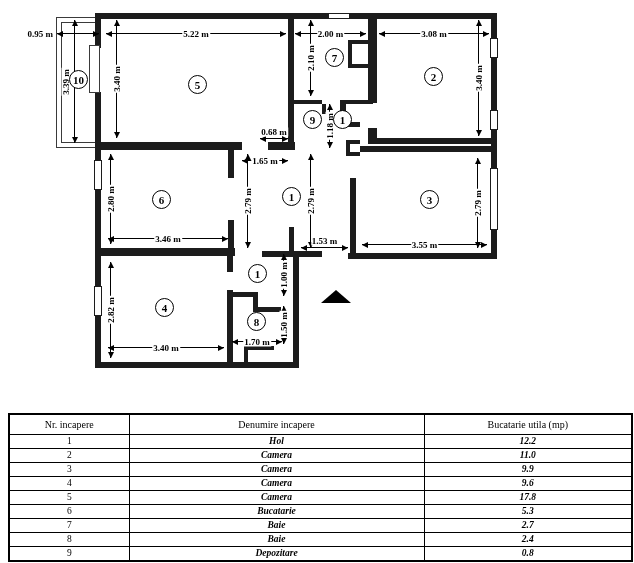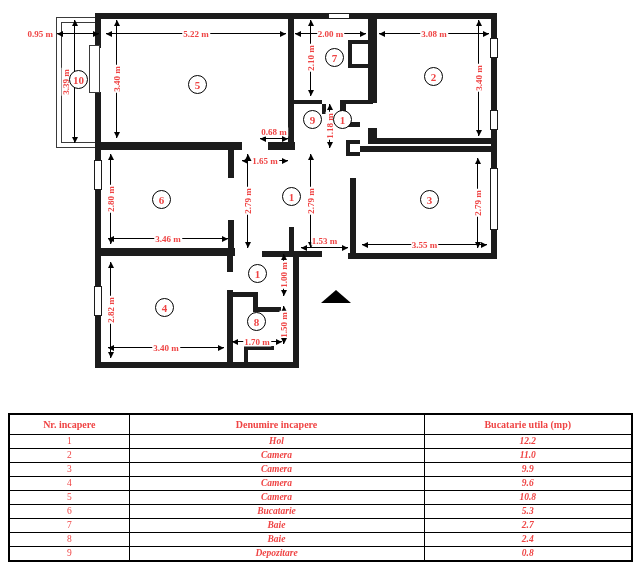--- a/index.html
+++ b/index.html
@@ -1,17 +1,17 @@
 <!DOCTYPE html>
 <html><head>
 <meta charset="utf-8">
 <style>
   html,body{margin:0;padding:0;background:#fff;}
   .screen{position:relative;width:634px;height:563px;background:#fff;overflow:hidden;
-          font-family:"Liberation Serif",serif;color:#ef4444;}
+          font-family:"Liberation Serif",serif;color:#000000;}
   .plan{position:absolute;left:0;top:0;width:634px;height:412px;}
   .w{position:absolute;background:#1c1c1c;z-index:2;}
   .tl{position:absolute;border:1px solid #3a3a3a;box-sizing:border-box;z-index:1;}
   .leaf{position:absolute;border:1px solid #3a3a3a;background:#fff;box-sizing:border-box;z-index:3;}
   .gap{position:absolute;background:#fff;z-index:3;}
   .win{position:absolute;background:#fff;border:1px solid #1c1c1c;box-sizing:border-box;z-index:3;}
   .rc{position:absolute;width:19px;height:19px;box-sizing:border-box;border:1.5px solid #000;
       border-radius:50%;background:#fff;display:flex;align-items:center;justify-content:center;
       font-size:11px;font-weight:bold;z-index:5;}
   .dh,.dv{position:absolute;z-index:4;}
@@ -29,21 +29,21 @@
   .dh .dl{left:50%;top:0;transform:translate(-50%,-50%);}
   .dv .dl{left:0;top:50%;transform:translate(-50%,-50%) rotate(-90deg);}
   .dh .dl.la{top:-7px;}
   .dh .dl.ll{left:auto;right:calc(100% + 3px);top:0;transform:translateY(-50%);}
   .dv .dl.lvl{left:-9px;}
   .north{position:absolute;width:0;height:0;border-left:15px solid transparent;
       border-right:15px solid transparent;border-bottom:13px solid #000;z-index:2;}
   .areas{position:absolute;left:8px;top:413px;width:625px;border-collapse:collapse;
       border:2px solid #000;table-layout:fixed;}
   .areas th,.areas td{border:1px solid #000;text-align:center;padding:0;line-height:1.15;overflow:hidden;}
-  .areas th{height:19px;font-weight:bold;font-size:10px;border-bottom:1.5px solid #000;}
+  .areas th{height:19px;font-weight:normal;font-size:10px;border-bottom:1.5px solid #000;}
   .areas td{height:13px;font-size:9.5px;}
   .bi{font-weight:bold;font-style:italic;}
 </style>
 </head>
 <body>
 
 <div class="screen">
   <div class="plan">
 
     <i class="tl" style="left:56px;top:17px;width:44px;height:131px"></i>
@@ -213,21 +213,21 @@
           <td class="bi">9.9</td>
         </tr>
       <tr>
           <td>4</td>
           <td class="bi">Camera</td>
           <td class="bi">9.6</td>
         </tr>
       <tr>
           <td>5</td>
           <td class="bi">Camera</td>
-          <td class="bi">10.8</td>
+          <td class="bi">17.8</td>
         </tr>
       <tr>
           <td>6</td>
           <td class="bi">Bucatarie</td>
           <td class="bi">5.3</td>
         </tr>
       <tr>
           <td>7</td>
           <td class="bi">Baie</td>
           <td class="bi">2.7</td>

